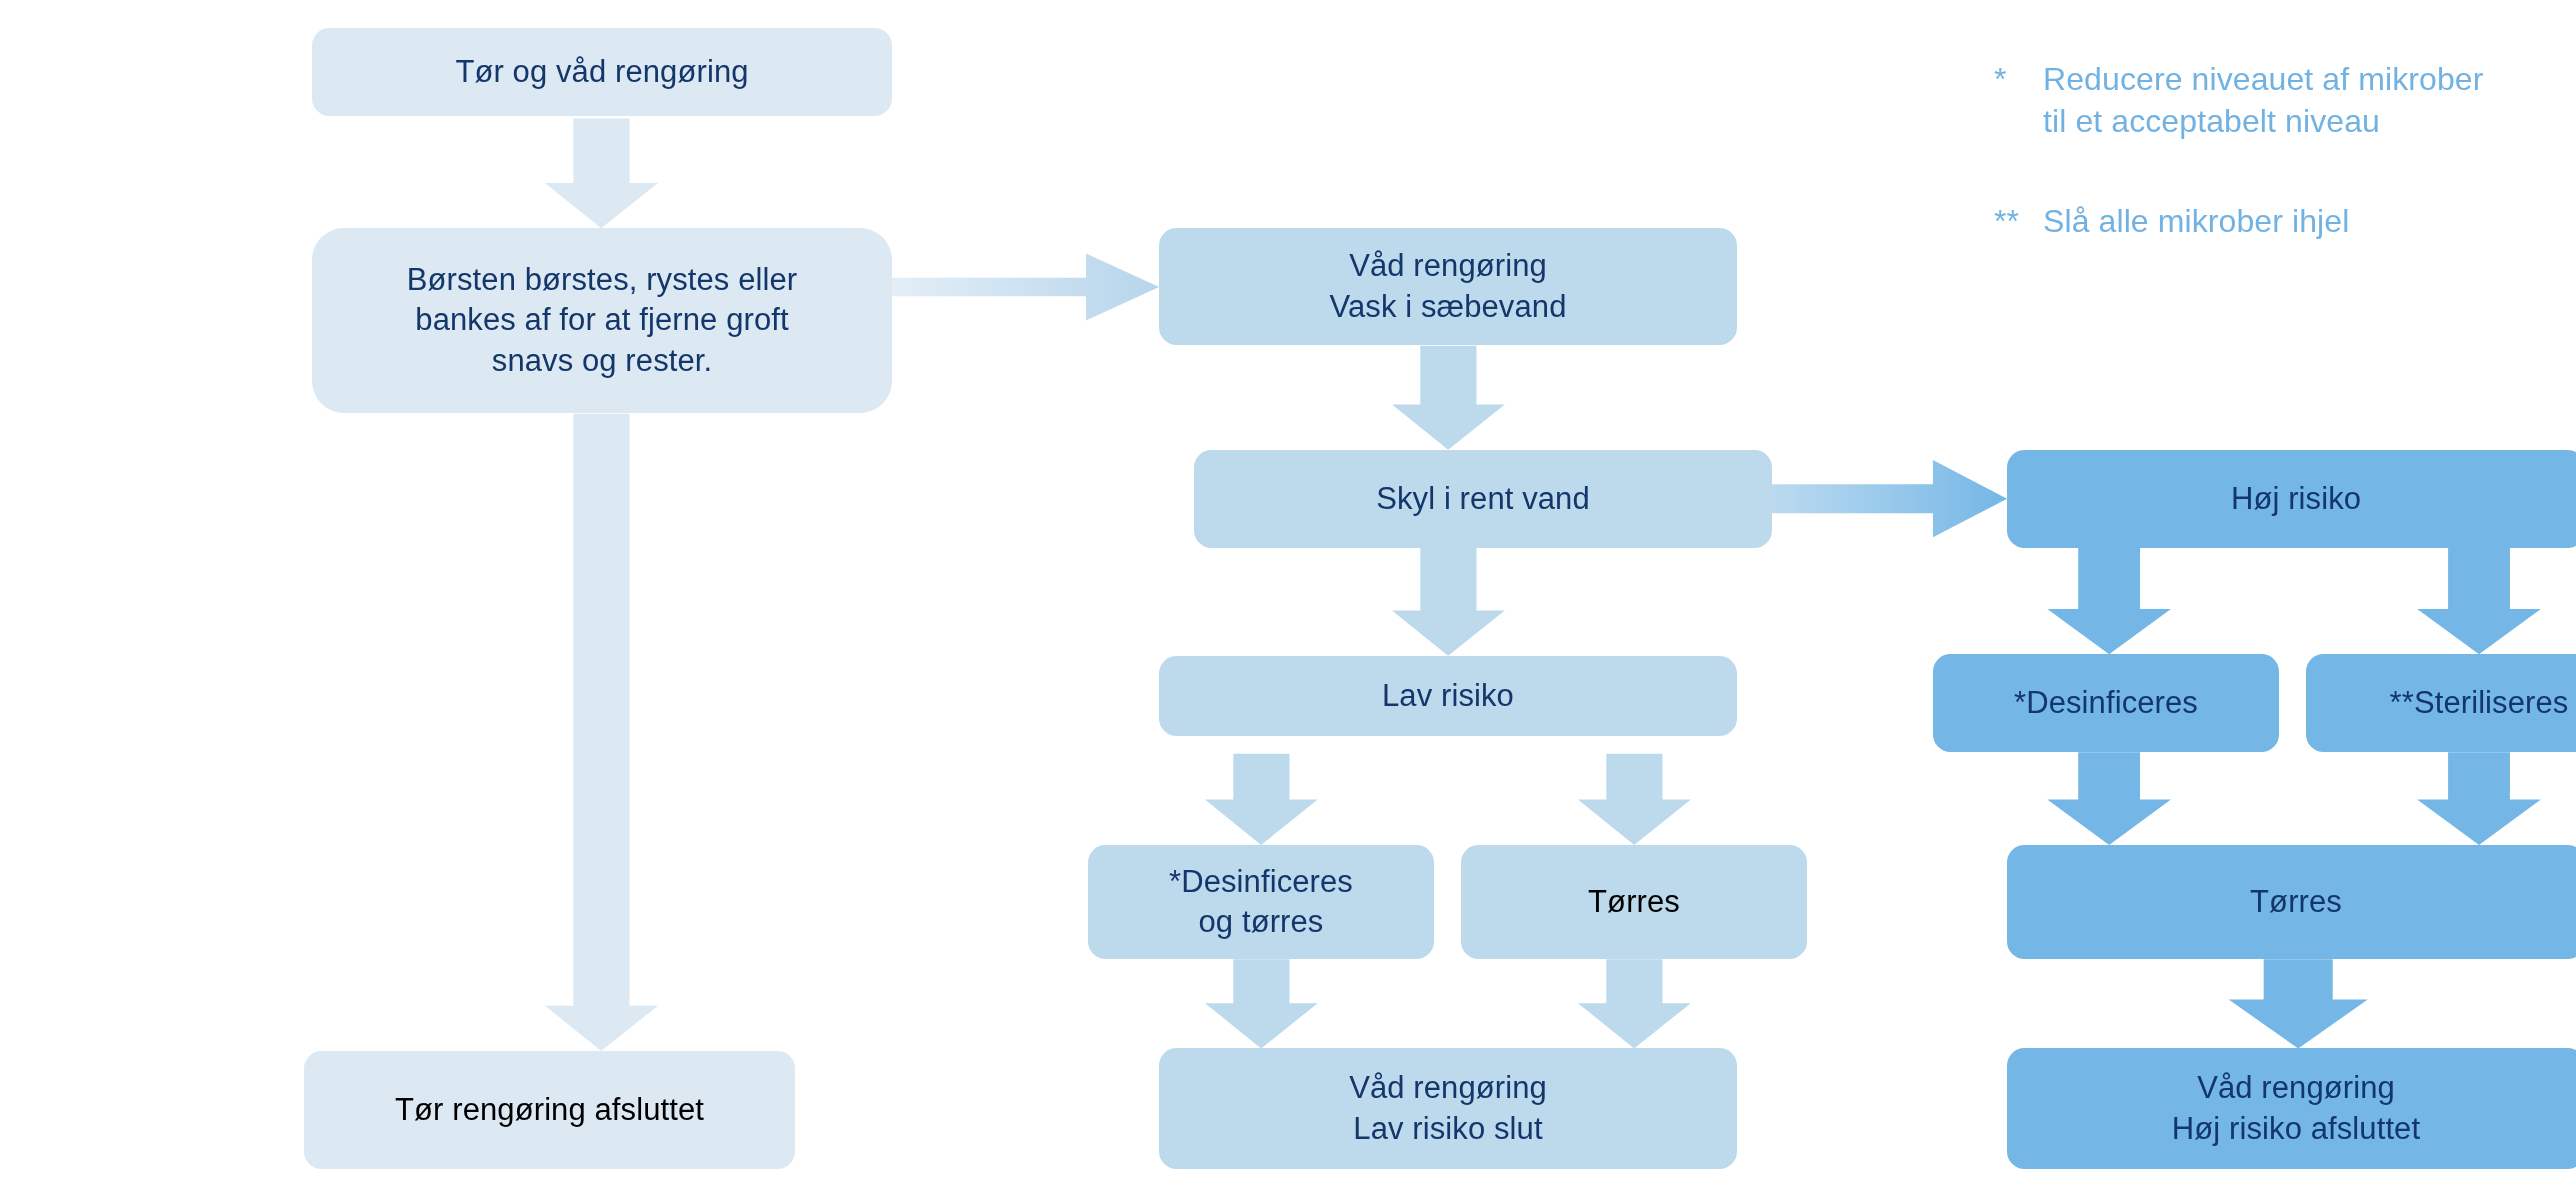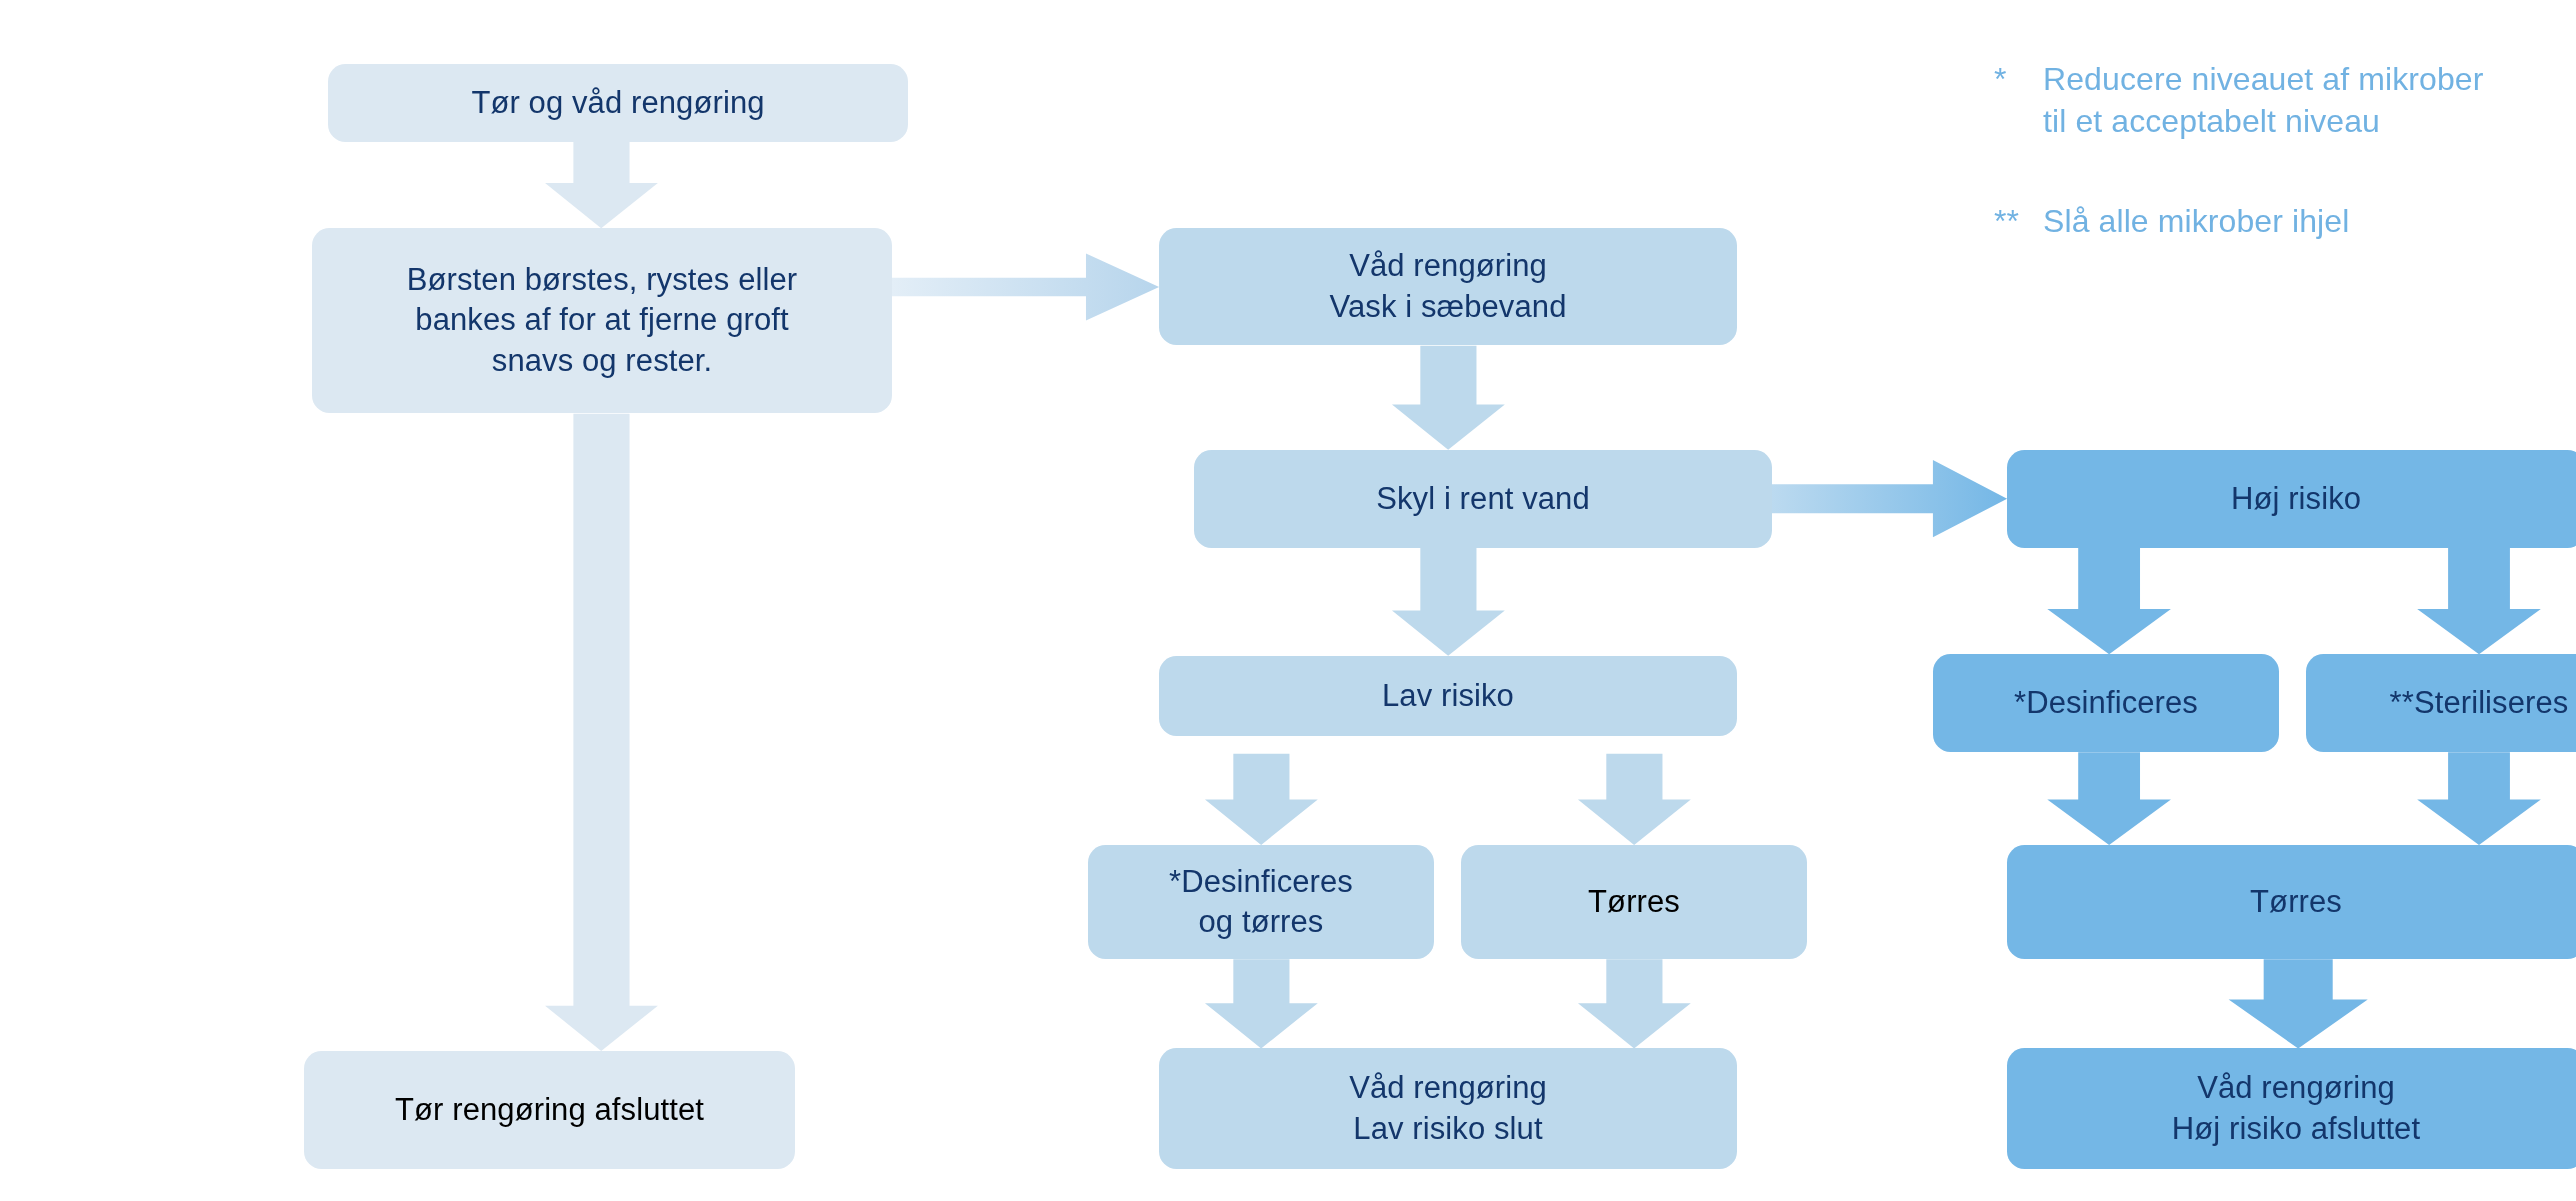--- a/index.html
+++ b/index.html
@@ -136,22 +136,22 @@
 
     <g>
       <polygon fill="#74b7e6" points="4752,1460 4872,1460 4872,1552 4932,1552 4812,1640 4692,1552 4752,1552"></polygon>
     </g>
 
     <g>
       <polygon fill="#74b7e6" points="4394,1862 4528,1862 4528,1940 4596,1940 4461,2035 4326,1940 4394,1940"></polygon>
     </g>
   </svg>
 
-  <div class="node-box tone-pale ink-navy" style="left:328px;  top:28px;   width:580px; height:78px; font-size:31px;margin-top:36px;">Tør og våd rengøring</div>
-  <div class="node-box tone-pale ink-navy" style="left:312px;  top:228px;  width:580px; height:185px; font-size:31px;">Børsten børstes, rystes eller
+  <div class="node-box tone-pale ink-navy" style="left:312px;  top:28px;   width:580px; height:88px; font-size:31px;">Tør og våd rengøring</div>
+  <div class="node-box tone-pale ink-navy" style="left:312px;  top:228px;  width:580px; height:185px; font-size:31px;border-radius:32px;">Børsten børstes, rystes eller
 bankes af for at fjerne groft
 snavs og rester.</div>
   <div class="node-box tone-pale ink-black" style="left:304px;  top:1051px; width:491px; height:118px; font-size:31px;">Tør rengøring afsluttet</div>
 
   <div class="node-box tone-mid ink-navy" style="left:1159px; top:228px;  width:578px; height:117px; font-size:31px;">Våd rengøring
 Vask i sæbevand</div>
   <div class="node-box tone-mid ink-navy" style="left:1159px; top:450px;  width:578px; height:98px; font-size:31px;margin-left:35px;">Skyl i rent vand</div>
   <div class="node-box tone-mid ink-navy" style="left:1159px; top:656px; width:578px; height:80px; font-size:31px;">Lav risiko</div>
   <div class="node-box tone-mid ink-navy" style="left:1088px; top:845px; width:346px;  height:114px; font-size:31px;">*Desinficeres
 og tørres</div>

